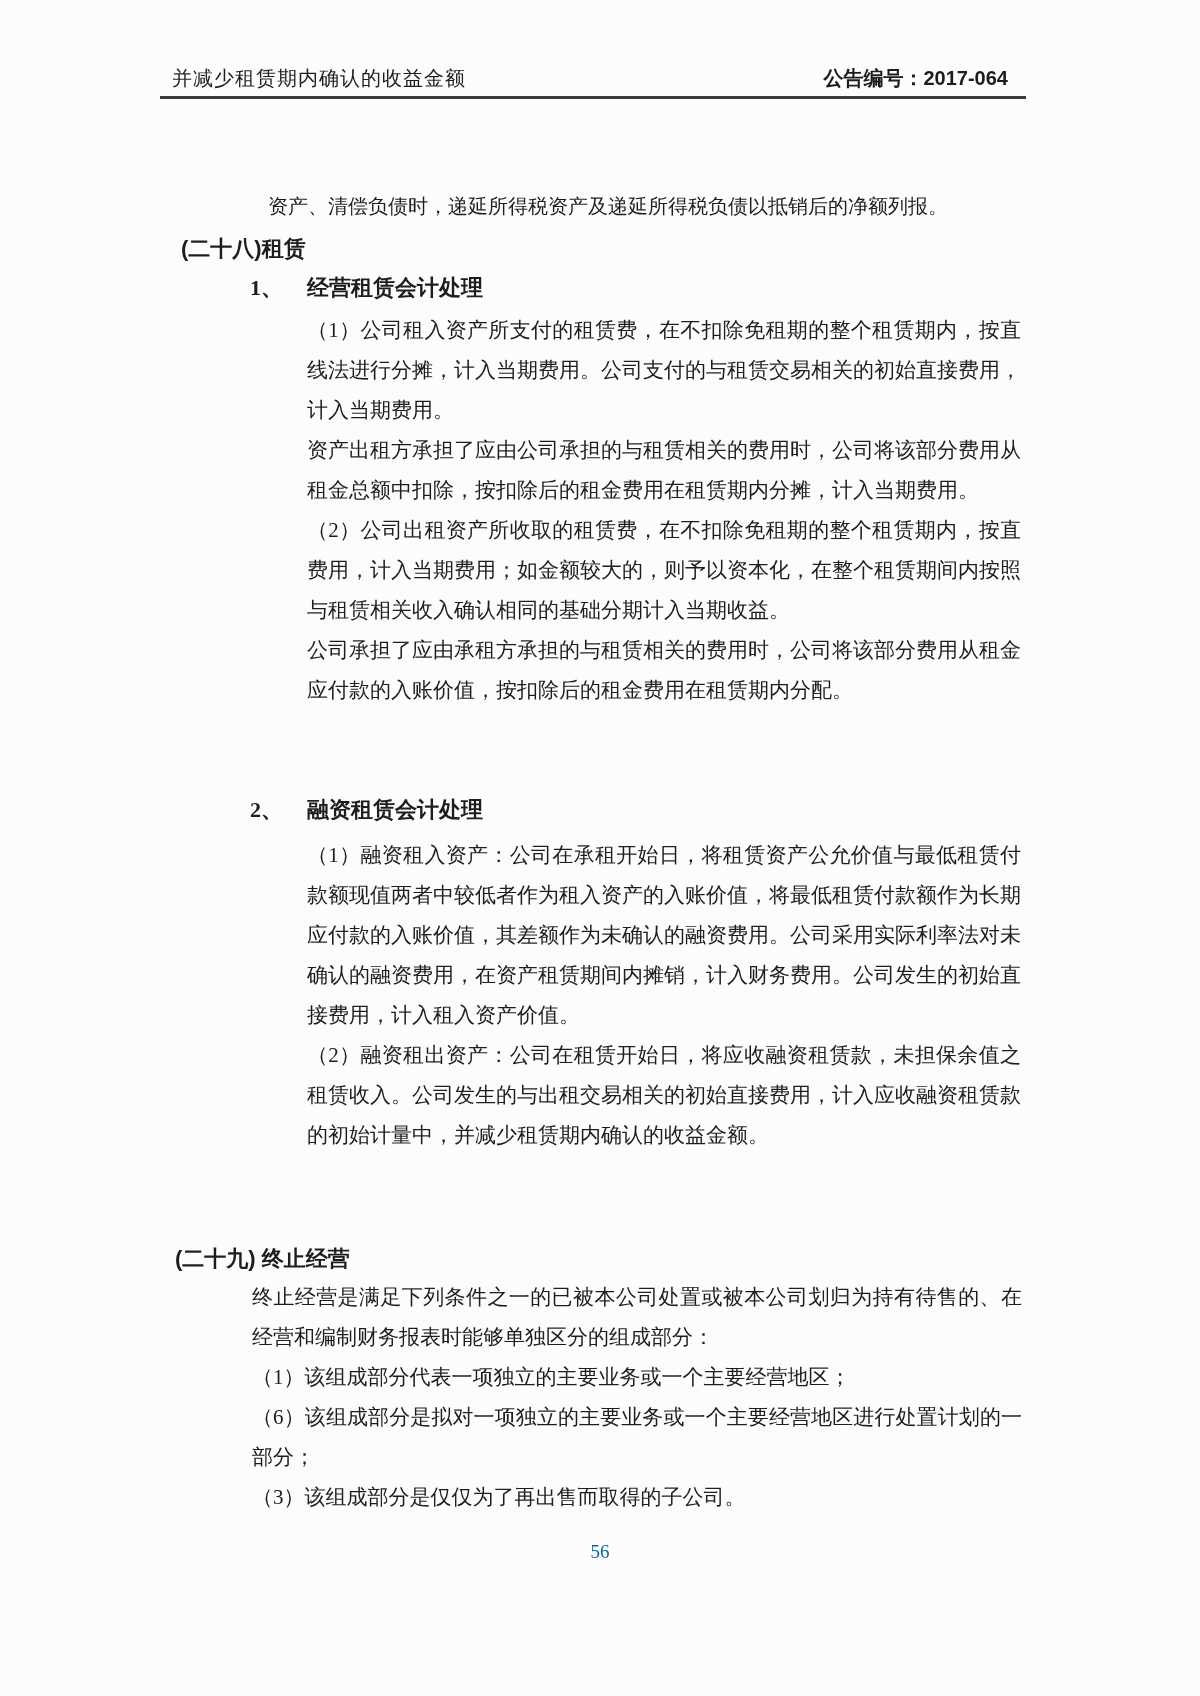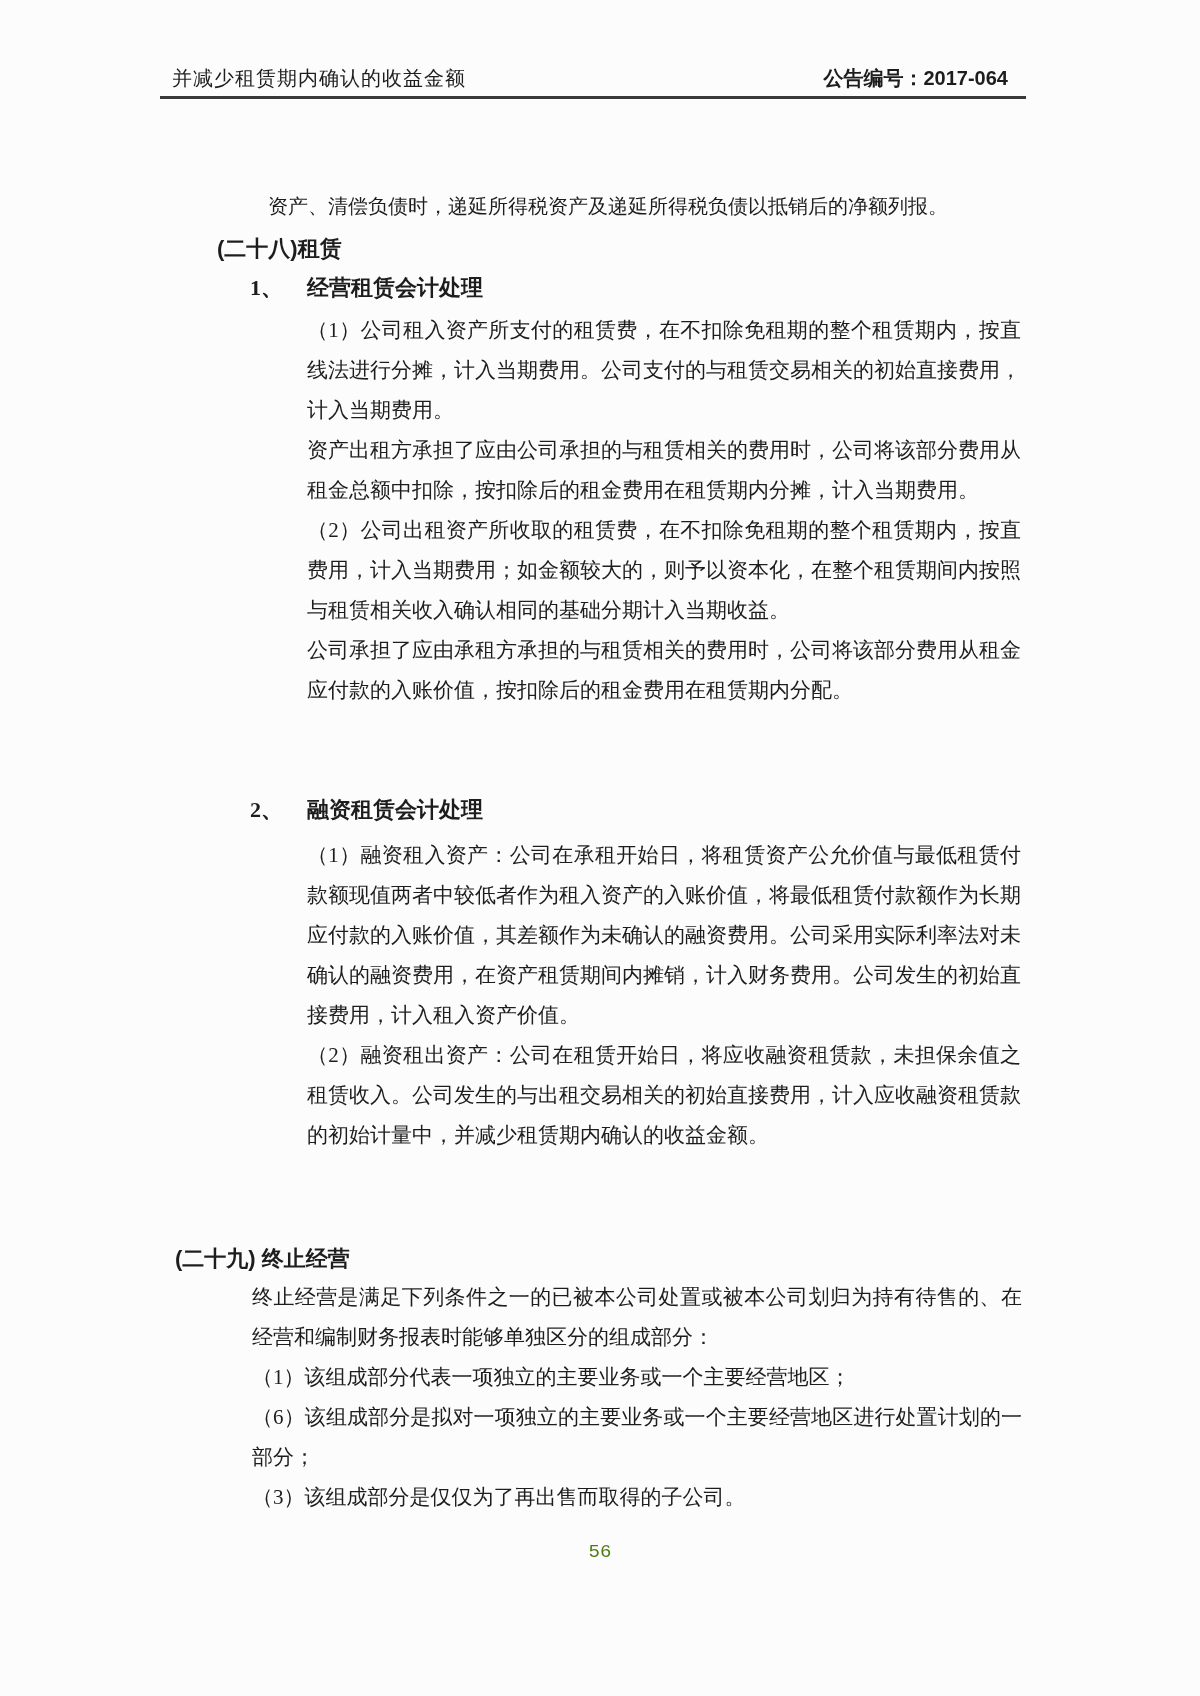--- a/index.html
+++ b/index.html
@@ -41,21 +41,21 @@
   .intro {
     position: absolute; left: 268px; top: 150px;
     height: 40px; line-height: 40px; font-size: 20px; margin-top: 36px;
   }
   
   .sec-head {
     position: absolute; height: 42px; line-height: 42px;
     font-size: 22px; font-weight: bold;
     font-family: "Liberation Sans", "DejaVu Sans", sans-serif;
   }
-  .h28 { left: 181px; top: 228px; margin-left: 36px; }
+  .h28 { left: 181px; top: 228px; }
   .h29 { left: 175px; top: 1238px; }
   
   .subhead {
     position: absolute; left: 250px;
     height: 40px; line-height: 40px;
     font-size: 22px; font-weight: bold;
   }
   .subhead .num {
     display: inline-block; width: 57px;
     font-family: "Liberation Serif", "DejaVu Serif", serif;
@@ -66,22 +66,22 @@
   #sub1-head { top: 268px; }
   #sub2-head { top: 790px; }
   
   #sub1-lines { left: 307px; top: 310px; width: 714px; }
   #sub2-lines { left: 307px; top: 835px; width: 714px; }
   #s29-lines  { left: 252px; top: 1277px; width: 770px; }
   
   .pageno {
     position: absolute; left: 0; top: 1541px; width: 100%;
     text-align: center;
-    font-family: Liberation Mono, monospace;
-    font-size: 19px; color: #4d7c0f;
+    font-family: Liberation Serif, serif;
+    font-size: 19px; color: #0369a1;
   }
 </style>
 </head>
 <body>
 
 <div class="page">
 
   <div>
     <div class="hdr-company">并减少租赁期内确认的收益金额</div>
     <div class="hdr-notice">公告编号：2017-064</div>

